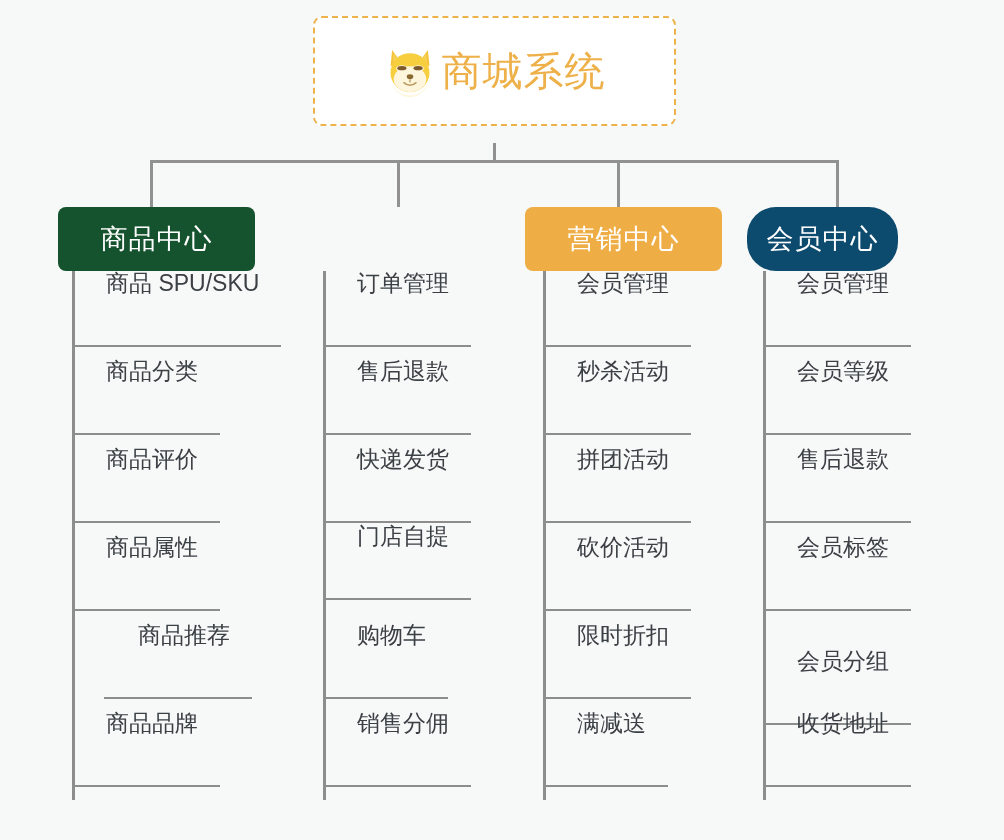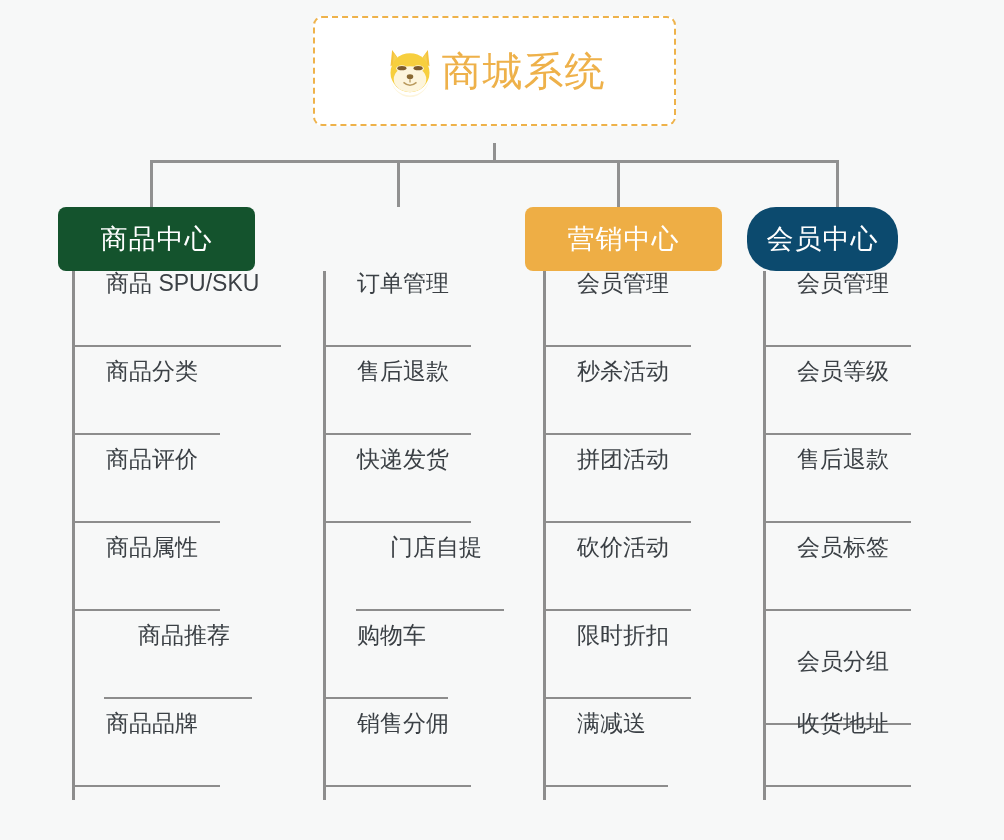--- a/index.html
+++ b/index.html
@@ -176,21 +176,21 @@
     <div class="trunk" style="height:529px;"></div>
     <div class="leaf-item" style="top:0px;">
       <span class="leaf-label">订单管理</span>
     </div>
     <div class="leaf-item" style="top:88px;">
       <span class="leaf-label">售后退款</span>
     </div>
     <div class="leaf-item" style="top:176px;">
       <span class="leaf-label">快递发货</span>
     </div>
-    <div class="leaf-item" style="top:264px;margin-left:33px;">
+    <div class="leaf-item" style="top:253px;">
       <span class="leaf-label">门店自提</span>
     </div>
     <div class="leaf-item" style="top:352px;">
       <span class="leaf-label">购物车</span>
     </div>
     <div class="leaf-item" style="top:440px;">
       <span class="leaf-label">销售分佣</span>
     </div>
   </div>
 

